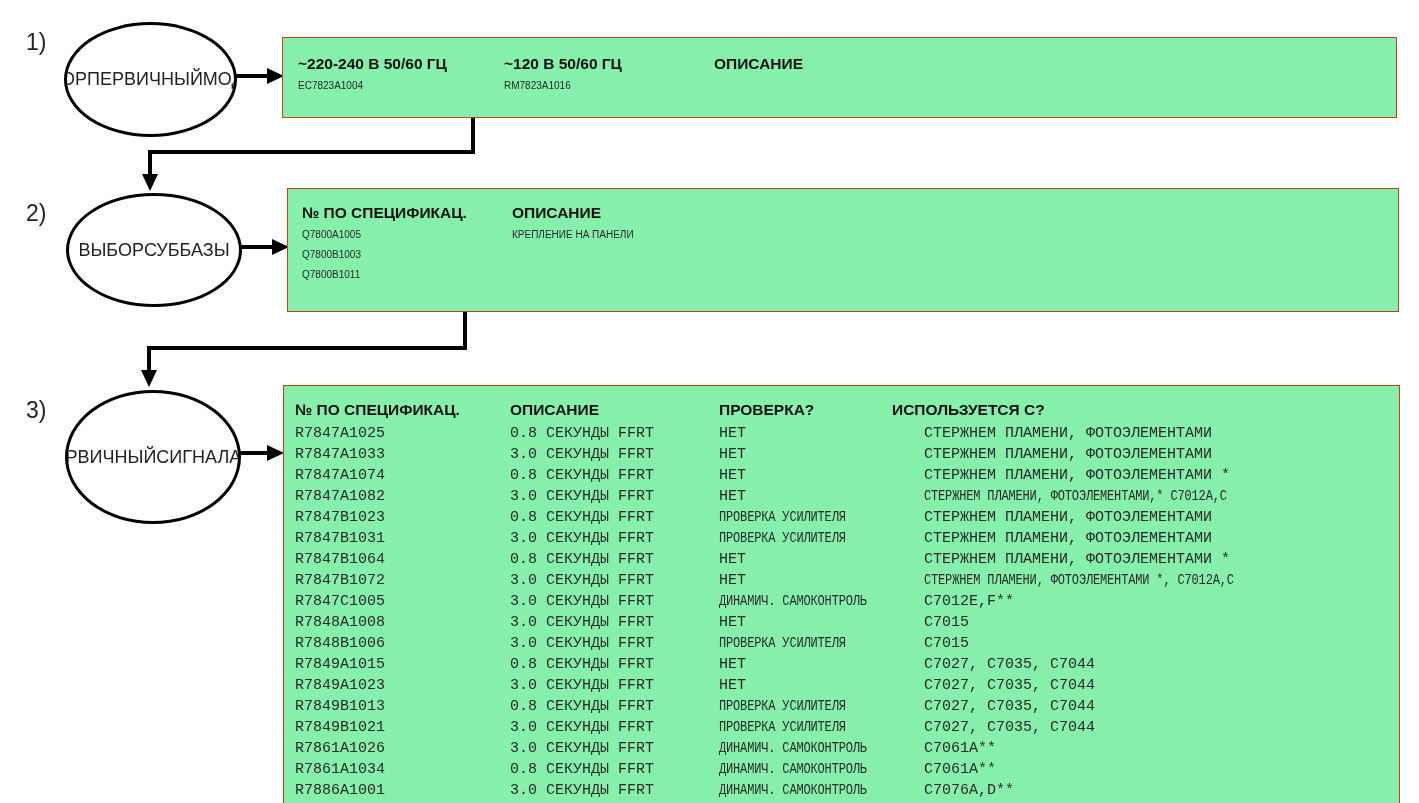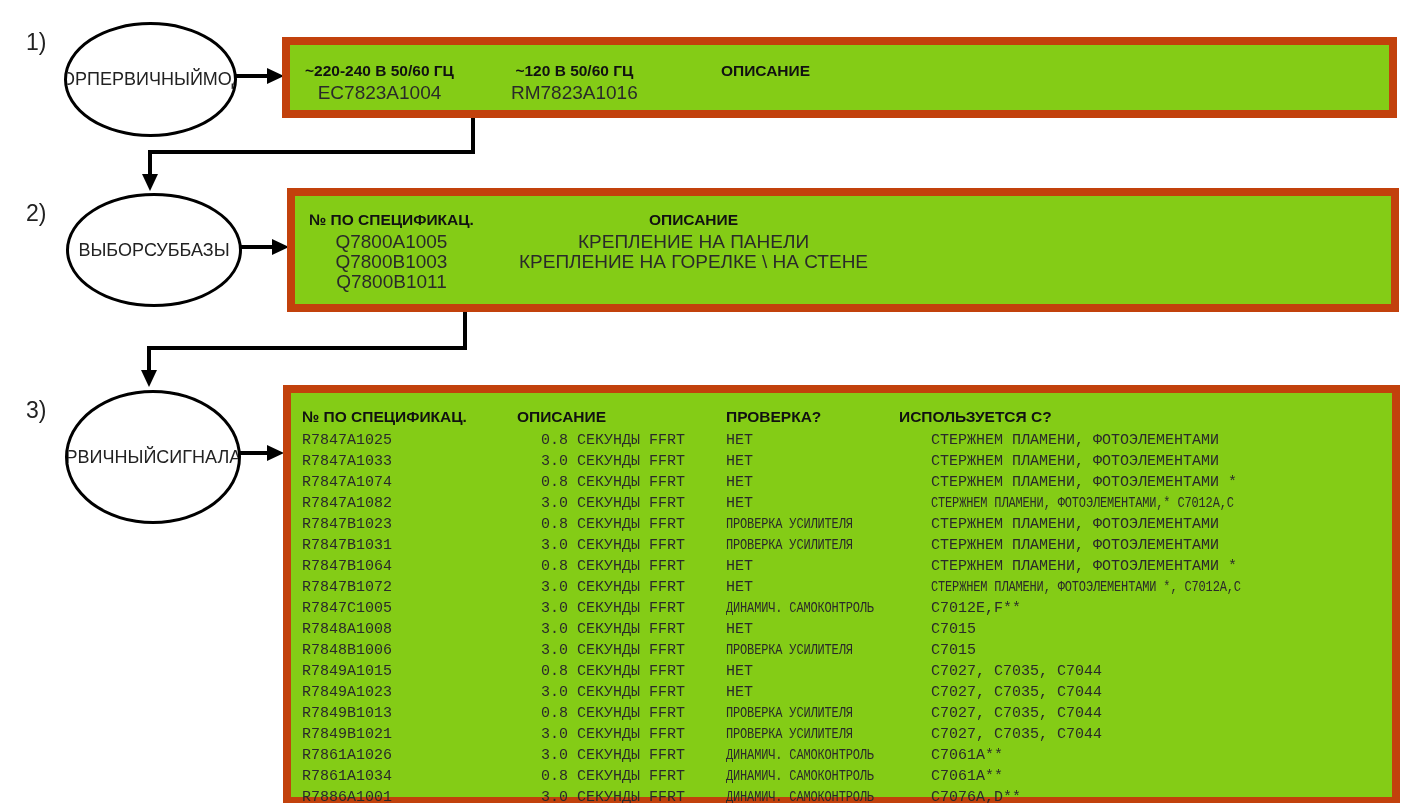--- a/index.html
+++ b/index.html
@@ -7,30 +7,30 @@
     position:relative;width:1419px;height:803px;background:#ffffff;overflow:hidden;
     font-family:"Liberation Sans","DejaVu Sans",sans-serif;color:#1a1a1a;
   }
   .step-label{position:absolute;font-size:23px;color:#222;}
   .ellipse{
     position:absolute;border:3px solid #000;border-radius:50%;
     display:flex;flex-direction:row;align-items:center;justify-content:center;
     text-align:center;font-size:18px;line-height:25px;color:#222;overflow:hidden;
     background:#fff;
   }
-  .box{position:absolute;border:8px solid #c2410c;background:#84cc16;box-sizing:border-box;text-align:center;}
+  .box{position:absolute;border:1px solid #c2410c;background:#86efac;box-sizing:border-box;}
   .col{position:absolute;white-space:nowrap;}
   .col .hdr{font-weight:bold;font-size:15.5px;line-height:20px;color:#111;margin-bottom:2px;}
-  .col .val{font-size:19px;line-height:20px;color:#2a2a2a;}
+  .col .val{font-size:10px;line-height:20px;color:#2a2a2a;}
   .thdr{position:absolute;top:15px;left:0;right:0;height:20px;}
   .thdr span{position:absolute;font-weight:bold;font-size:15.5px;color:#111;white-space:nowrap;}
   #amp-rows{position:absolute;top:39px;left:0;right:0;}
   .trow{position:relative;height:21px;font-family:Liberation Mono, monospace;}
   .tc{position:absolute;top:0;font-size:15px;color:#2a2a2a;white-space:nowrap;}
-  .tc1{left:11px;}.tc2{left:226px;margin-left:24px;}.tc3{left:435px;}.tc4{left:640px;}
+  .tc1{left:11px;}.tc2{left:226px;}.tc3{left:435px;}.tc4{left:640px;}
   .hc1{left:11px;}.hc2{left:226px;}.hc3{left:435px;}.hc4{left:608px;}
   .cond{transform:scaleX(0.8);transform-origin:left center;letter-spacing:-0.2px;}
   svg.flow{position:absolute;left:0;top:0;pointer-events:none;}
 </style>
 </head>
 <body>
 
 <div id="canvas">
 
   <svg class="flow" width="1419" height="803" viewBox="0 0 1419 803">
@@ -79,21 +79,20 @@
   <div class="box" style="left:287px;top:188px;width:1112px;height:124px">
     <div class="col" style="left:14px;top:14px">
       <div class="hdr">№ ПО СПЕЦИФИКАЦ.</div>
       <div class="val">Q7800A1005</div>
       <div class="val">Q7800B1003</div>
       <div class="val">Q7800B1011</div>
     </div>
     <div class="col" style="left:224px;top:14px">
       <div class="hdr">ОПИСАНИЕ</div>
       <div class="val">КРЕПЛЕНИЕ НА ПАНЕЛИ</div>
-      <div class="val">КРЕПЛЕНИЕ НА ГОРЕЛКЕ \ НА СТЕНЕ</div>
     </div>
   </div>
 
   <div class="step-label" style="left:26px;top:397px">3)</div>
   <div class="ellipse" style="left:65px;top:390px;width:170px;height:128px">
     <span>ВЫБОР</span>
     <span>ПЕРВИЧНЫЙ</span>
     <span>СИГНАЛА</span>
     <span>ПЛАМЕНИ</span>
   </div>

